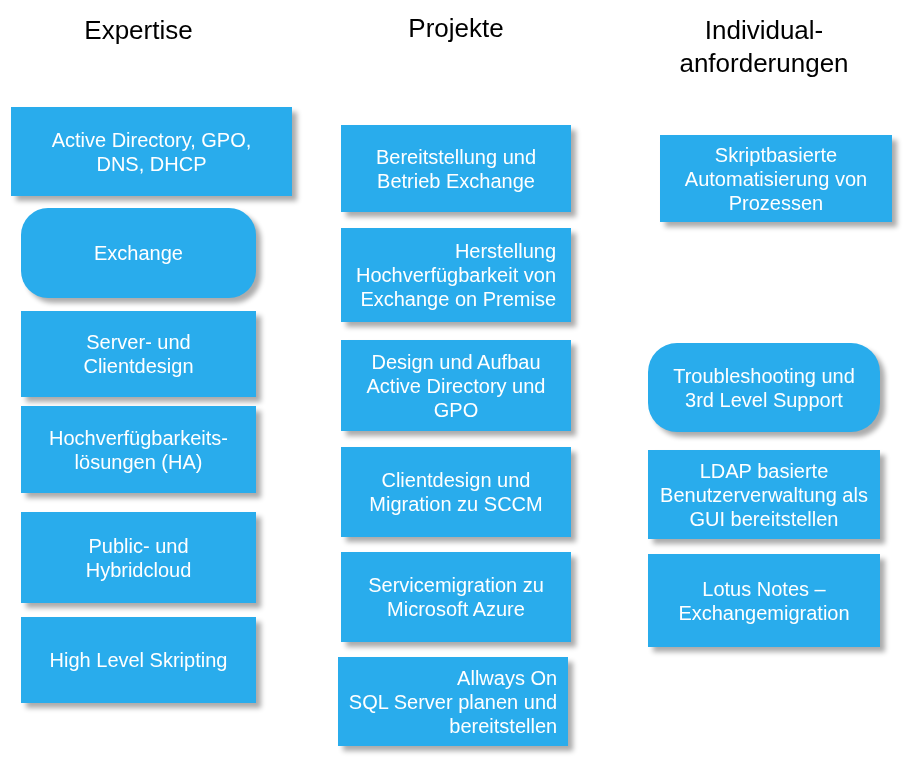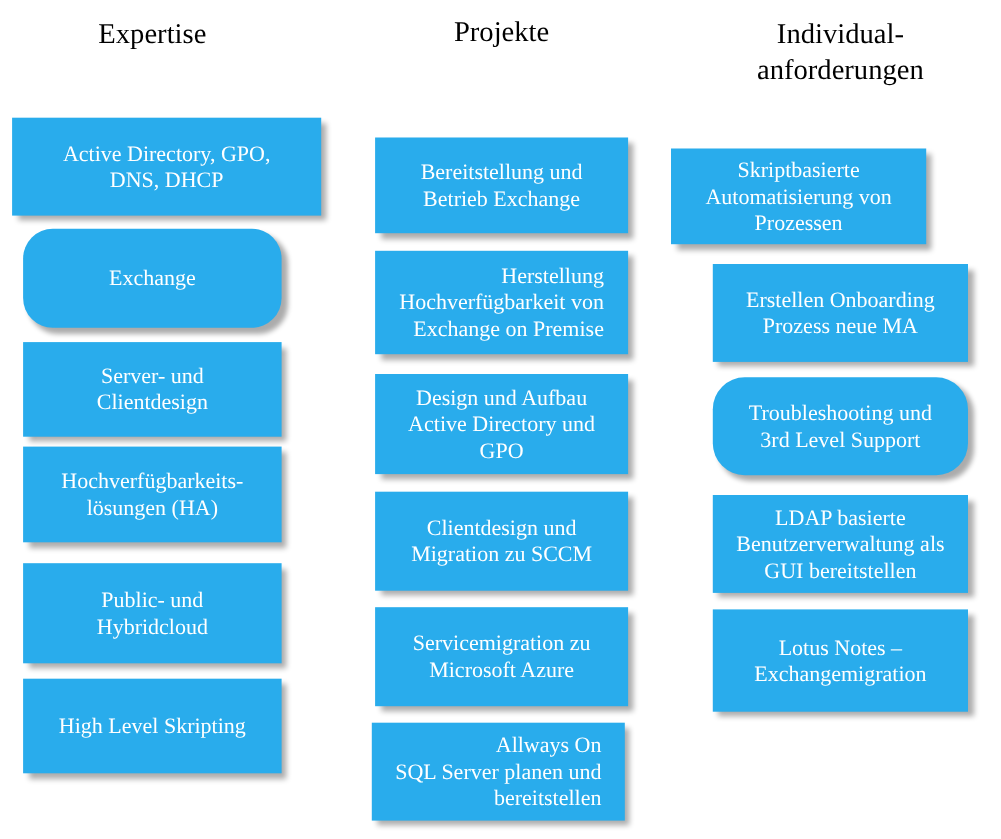--- a/index.html
+++ b/index.html
@@ -8,21 +8,21 @@
     --header-text: #000000;
     --page-bg: #FFFFFF;
   }
   * { margin: 0; padding: 0; box-sizing: border-box; }
   html, body { background: var(--page-bg); }
   .canvas {
     position: relative;
     width: 910px;
     height: 763px;
     background: var(--page-bg);
-    font-family: Liberation Serif, serif;
+    font-family: Liberation Sans, sans-serif;
     overflow: hidden;
   }
   .col-header {
     position: absolute;
     text-align: center;
     font-size: 26px;
     line-height: 1.27;
     color: var(--header-text);
     white-space: pre-line;
   }
@@ -50,21 +50,21 @@
   .c1b5 { left: 21px; top: 512px; width: 235px; height: 91px; }
   .c1b6 { left: 21px; top: 617px; width: 235px; height: 86px; }
   
   .c2b1 { left: 341px; top: 125px; width: 230px; height: 87px; }
   .c2b2 { left: 341px; top: 228px; width: 230px; height: 94px; text-align: right; }
   .c2b3 { left: 341px; top: 340px; width: 230px; height: 91px; }
   .c2b4 { left: 341px; top: 447px; width: 230px; height: 90px; }
   .c2b5 { left: 341px; top: 552px; width: 230px; height: 90px; }
   .c2b6 { left: 338px; top: 657px; width: 230px; height: 89px; text-align: right; }
   
-  .c3b1 { left: 610px; top: 135px; width: 232px; height: 87px; }
+  .c3b1 { left: 660px; top: 135px; width: 232px; height: 87px; }
   .c3b2 { left: 648px; top: 240px; width: 232px; height: 89px; }
   .c3b3 { left: 648px; top: 343px; width: 232px; height: 89px; border-radius: 29px; }
   .c3b4 { left: 648px; top: 450px; width: 232px; height: 89px; }
   .c3b5 { left: 648px; top: 554px; width: 232px; height: 93px; }
 </style>
 </head>
 <body>
 
 <div class="canvas">
 
@@ -96,22 +96,20 @@
 Migration zu SCCM</div>
   <div class="box c2b5">Servicemigration zu
 Microsoft Azure</div>
   <div class="box c2b6">Allways On
 SQL Server planen und
 bereitstellen</div>
 
   <div class="box c3b1">Skriptbasierte
 Automatisierung von
 Prozessen</div>
-  <div class="box c3b2">Erstellen Onboarding
-Prozess neue MA</div>
   <div class="box c3b3">Troubleshooting und
 3rd Level Support</div>
   <div class="box c3b4">LDAP basierte
 Benutzerverwaltung als
 GUI bereitstellen</div>
   <div class="box c3b5">Lotus Notes –
 Exchangemigration</div>
 
 </div>
 

